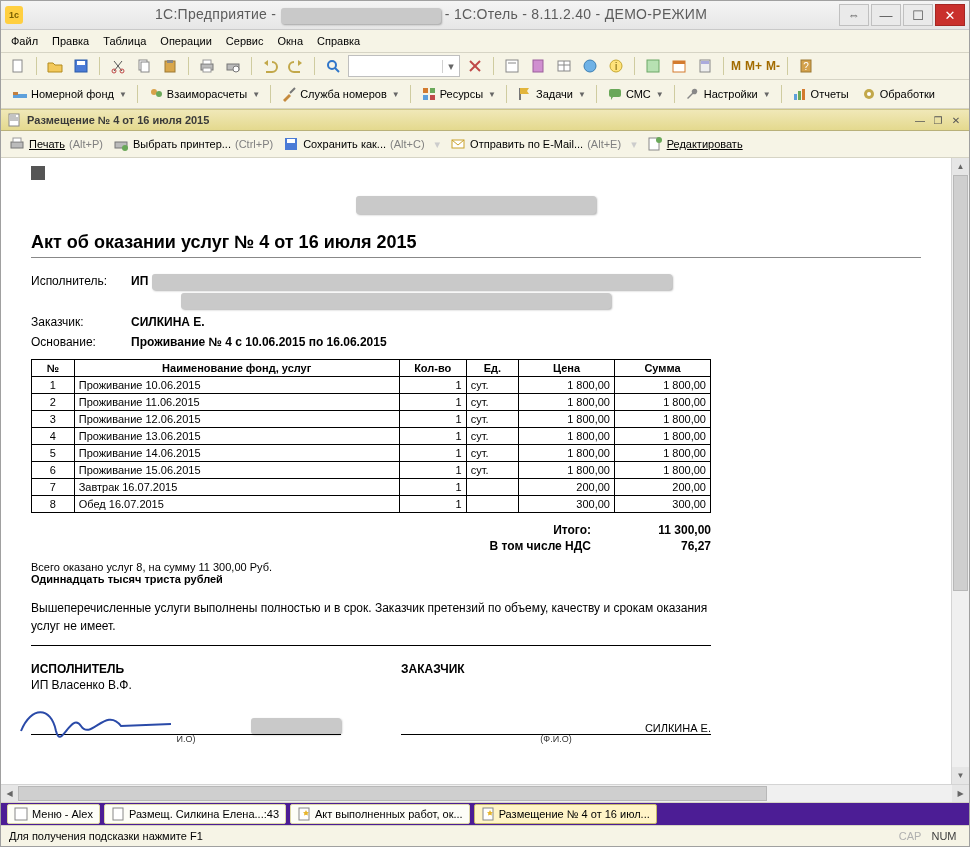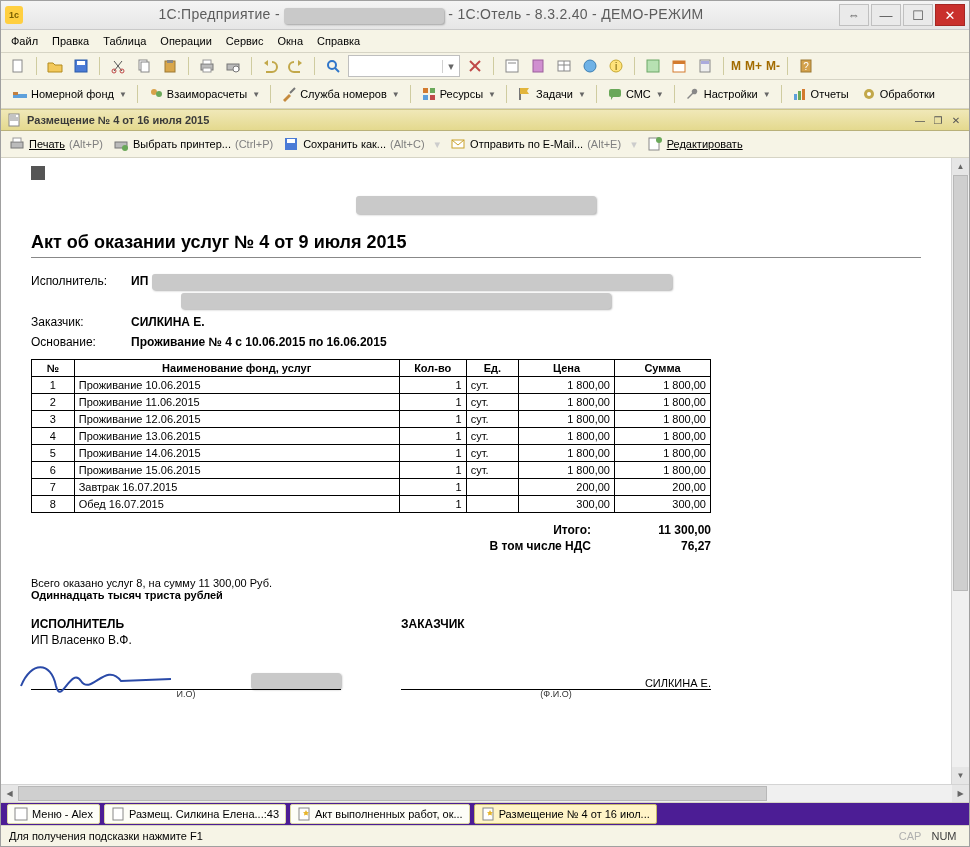--- a/index.html
+++ b/index.html
@@ -48,21 +48,21 @@
   .kv .v{font-weight:bold;}
   .tbl{width:680px;border-collapse:collapse;margin-top:10px;font-size:11px;}
   .tbl th,.tbl td{border:1px solid #000;padding:2px 4px;}
   .tbl th{font-weight:bold;text-align:center;background:#fff;}
   .tbl td.num{text-align:center;}
   .tbl td.r{text-align:right;}
   .tot{width:680px;margin-top:10px;font-size:12px;}
   .tot .row{display:flex;justify-content:flex-end;gap:30px;font-weight:bold;margin:2px 0;}
   .tot .row .lab{width:150px;text-align:right;}
   .tot .row .val{width:90px;text-align:right;}
-  .summary{width:680px;font-size:11px;margin-top:24px;}
+  .summary{width:680px;font-size:11px;margin-top:8px;}
   .summary .bold{font-weight:bold;}
   .note{width:680px;font-size:12px;margin-top:14px;line-height:1.5;border-bottom:1px solid #000;padding-bottom:10px;}
   .sigblock{width:680px;display:flex;gap:60px;margin-top:16px;font-size:12px;}
   .sigcol{flex:1;}
   .sigcol .role{font-weight:bold;margin-bottom:2px;}
   .sigline{border-bottom:1px solid #000;position:relative;height:28px;margin-top:14px;display:flex;align-items:flex-end;}
   .sigline .who{margin-left:auto;font-size:11px;}
   .sigline .hint{position:absolute;top:100%;left:50%;transform:translateX(-50%);font-size:9px;color:#333;}
   .scroll-v{width:17px;background:#f0f0f0;border-left:1px solid #d4d4d4;display:flex;flex-direction:column;}
   .scroll-v .arr,.scroll-h .arr{height:17px;width:17px;background:#e6e6e6;display:flex;align-items:center;justify-content:center;font-size:8px;color:#666;}
@@ -84,21 +84,21 @@
 </head>
 <body>
 
 <div class="window">
 
   <div class="titlebar">
     <div class="icon1c">1c</div>
     <div class="title">
       <span>1С:Предприятие - </span>
       <span class="redact"></span>
-      <span> - 1С:Отель - 8.3.2.40 - ДЕМО-РЕЖИМ</span>
+      <span> - 1С:Отель - 8.11.2.40 - ДЕМО-РЕЖИМ</span>
     </div>
     <div class="winbtns">
       <div class="winbtn fx">⇔</div>
       <div class="winbtn">—</div>
       <div class="winbtn">☐</div>
       <div class="winbtn close">✕</div>
     </div>
   </div>
 
   <div class="menubar">
@@ -413,21 +413,21 @@
 
   <div class="workspace">
     <div class="workspace-inner">
       <div class="page">
         <div class="pgmark"></div>
 
         <div class="org-head">
           <span class="redactbar" style="width:240px;height:18px"></span>
         </div>
 
-        <div class="doc-h2">Акт об оказании услуг № 4 от 9 июля 2015</div>
+        <div class="doc-h2">Акт об оказании услуг № 4 от 16 июля 2015</div>
 
         <div class="kv">
           <div class="k">Исполнитель:</div>
           <div class="v" style="position:relative">
             <span>ИП </span>
             <span class="redactbar" style="width:520px"></span><br>
             <span class="redactbar" style="width:430px;margin-top:3px;margin-left:50px"></span>
           </div>
         </div>
         <div class="kv">
@@ -527,20 +527,21 @@
               <span class="lab">В том числе НДС</span>
               <span class="val">76,27</span>
             </div>
         </div>
 
         <div class="summary">
           <div>Всего оказано услуг 8, на сумму 11 300,00 Руб.</div>
           <div class="bold">Одиннадцать тысяч триста рублей</div>
         </div>
 
+        <div class="note">Вышеперечисленные услуги выполнены полностью и в срок. Заказчик претензий по объему, качеству и срокам оказания услуг не имеет.</div>
 
         <div class="sigblock">
           <div class="sigcol">
             <div class="role">ИСПОЛНИТЕЛЬ</div>
             <div>ИП Власенко В.Ф.</div>
             <div class="sigline" style="position:relative">
               <svg class="sigsvg" viewBox="0 0 170 50">
                   <path d="M10 35 C 20 10, 40 10, 45 35 C 50 55, 60 15, 70 30 C 80 45, 95 10, 110 30 L160 28" fill="none" stroke="#2a4aa8" stroke-width="2"></path>
                 </svg>
               <span class="who"><span class="redactbar" style="width:90px"></span></span>

